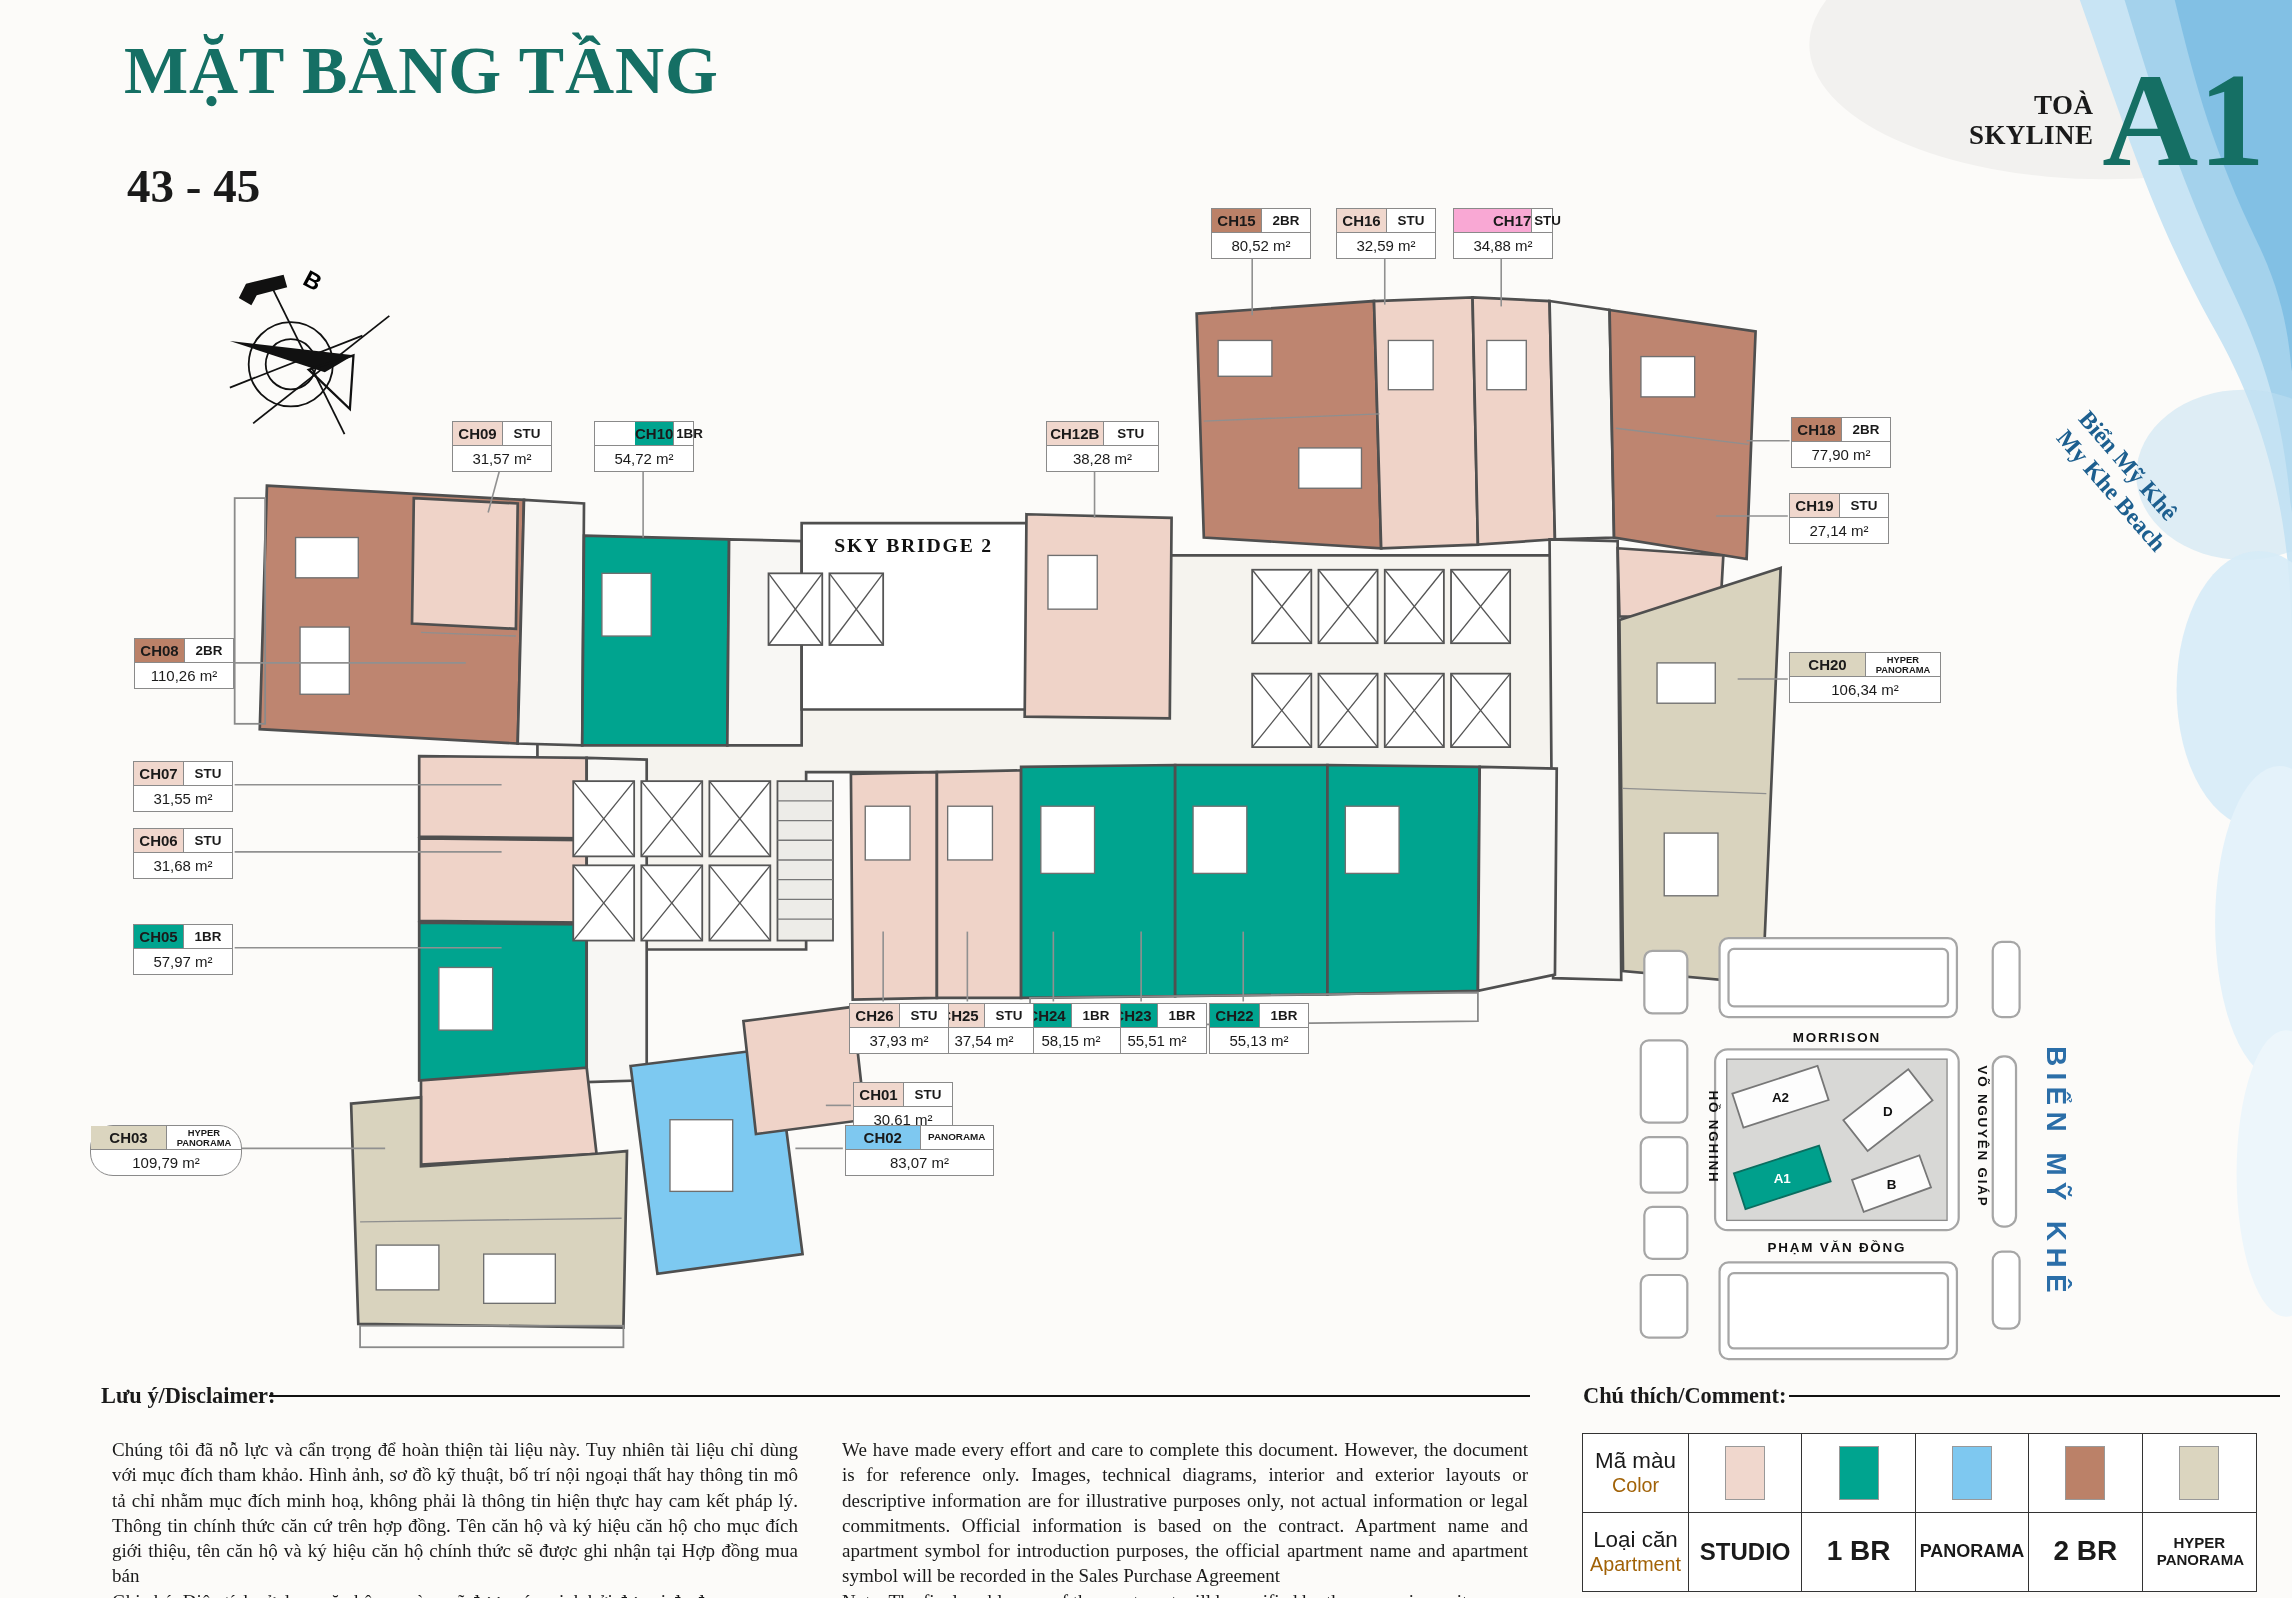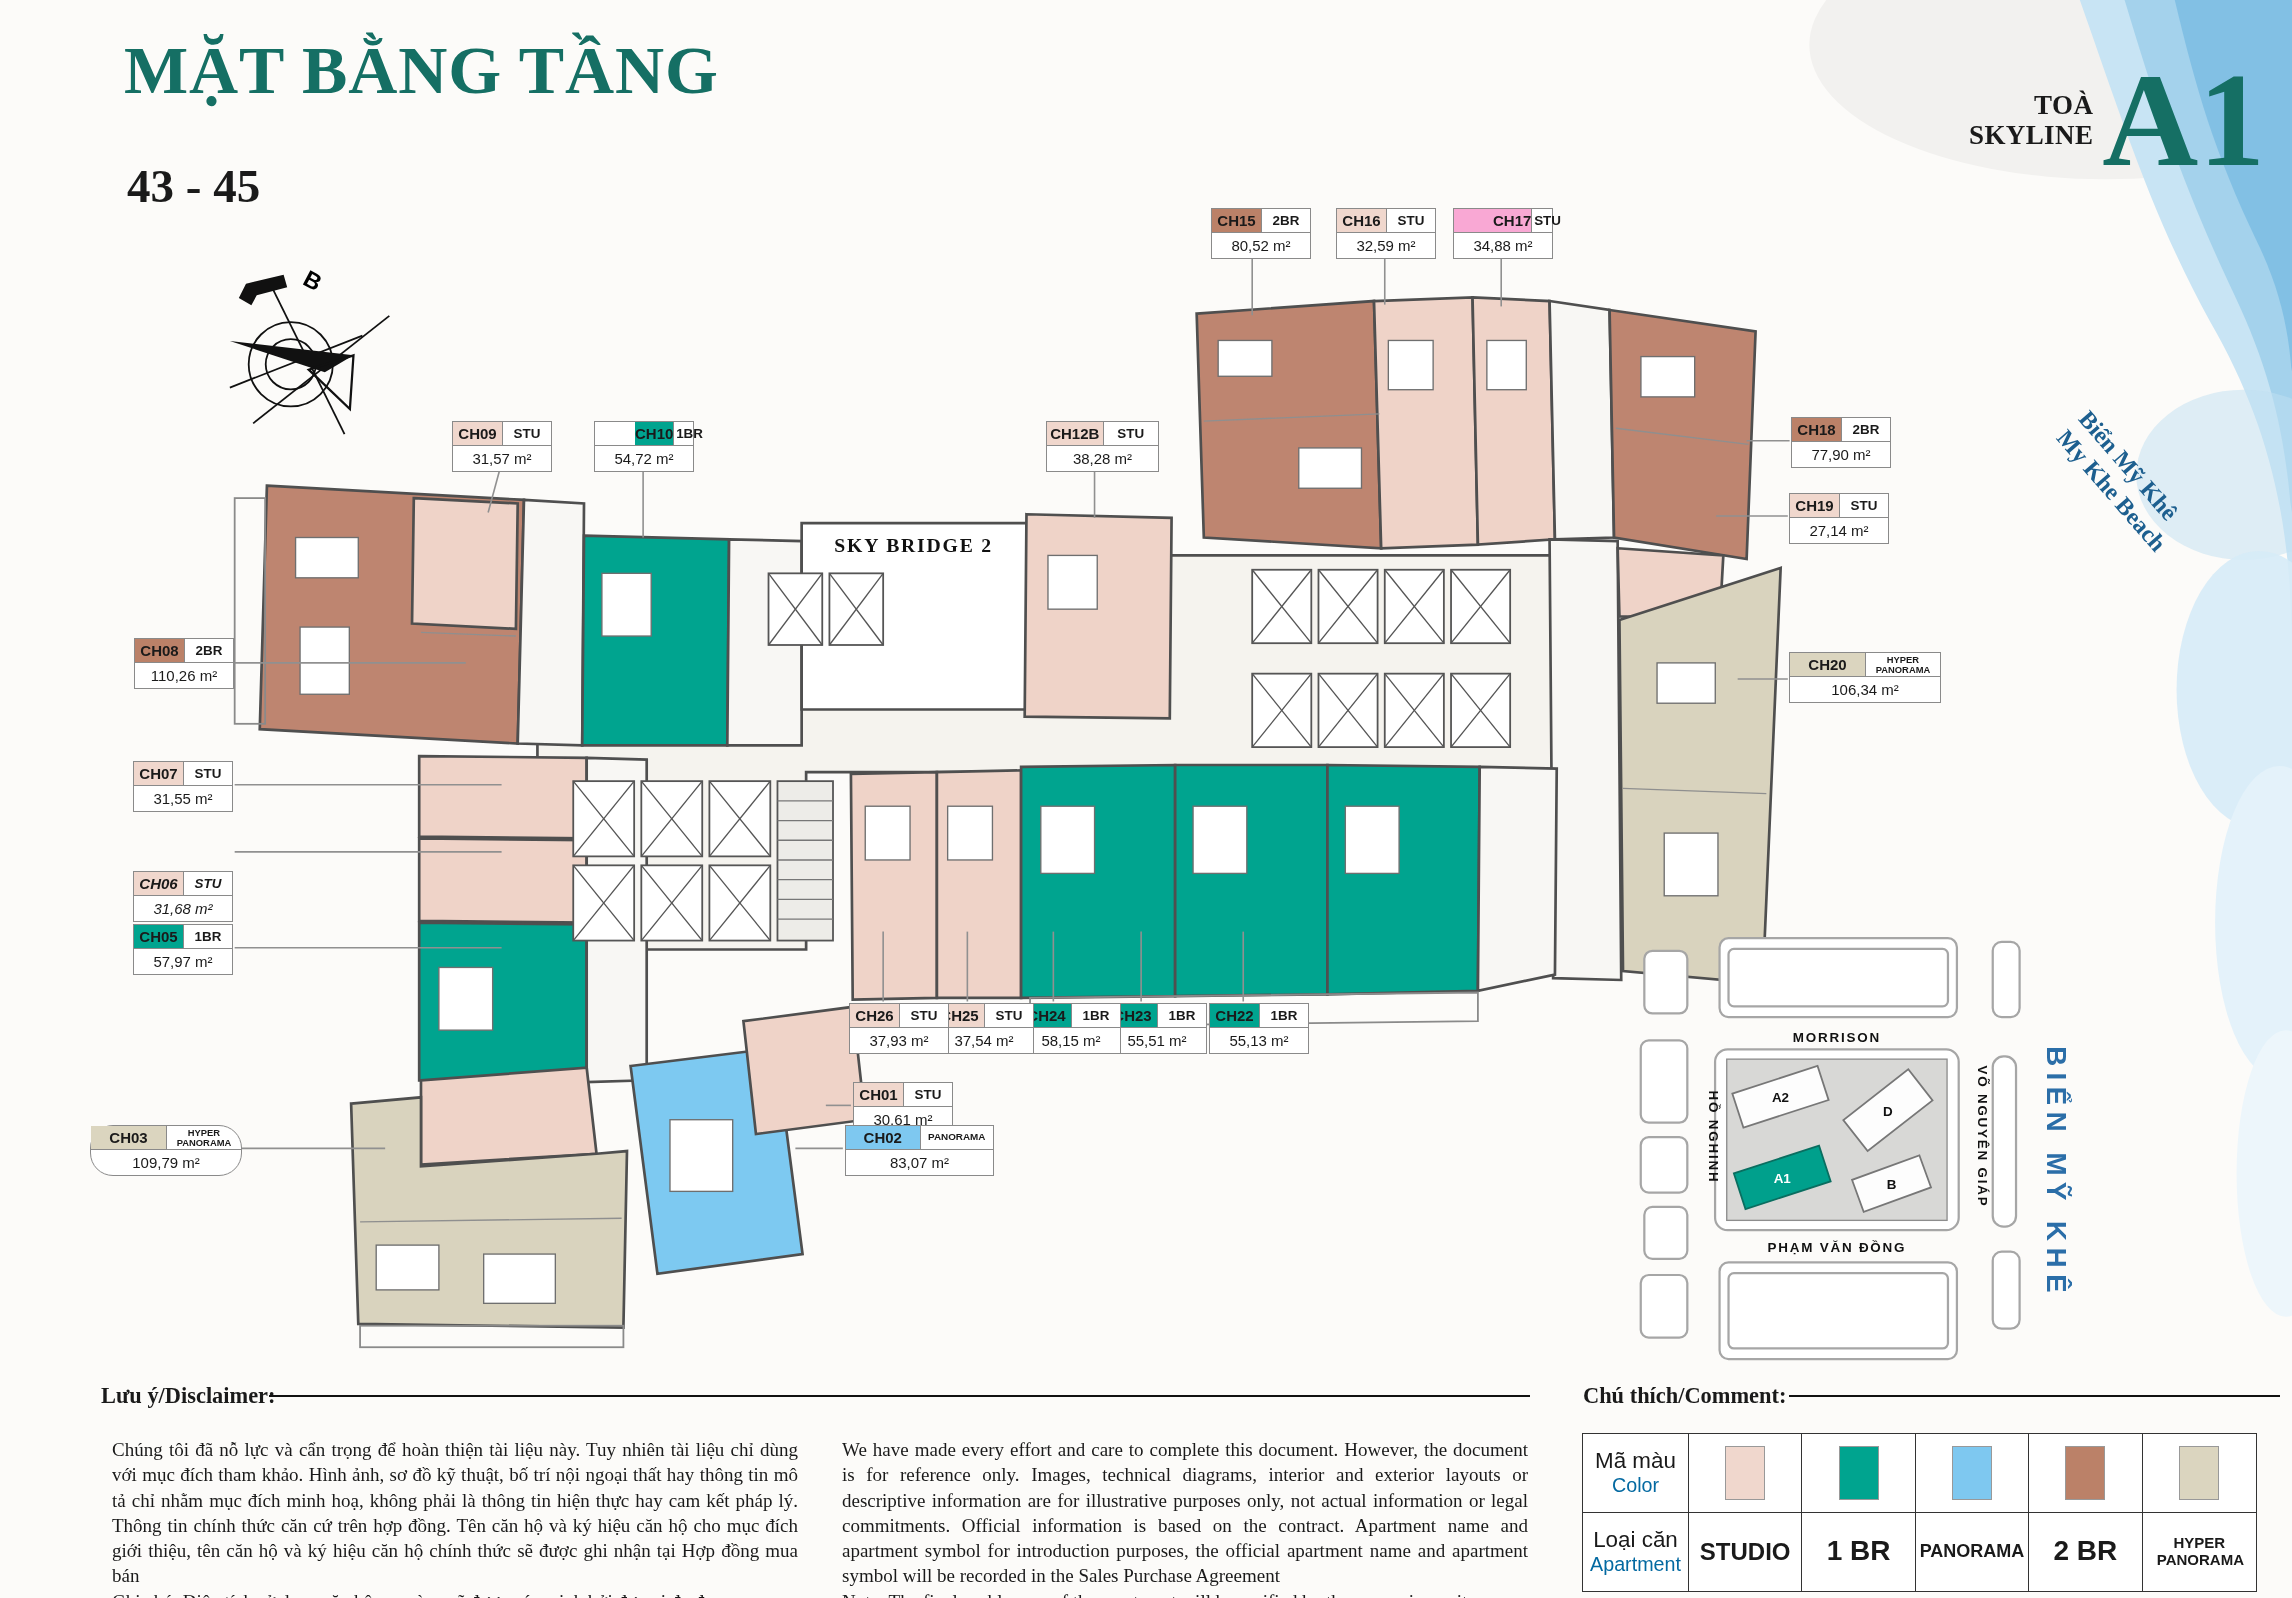--- a/index.html
+++ b/index.html
@@ -45,21 +45,21 @@
 
   
   .legend-table{position:absolute;left:1582px;top:1433px;width:675px;height:159px;
                 display:grid;grid-template-columns:106px repeat(5,1fr);
                 grid-template-rows:1fr 1fr;border:1.8px solid #333;box-sizing:border-box;background:#fff;}
   .lcell{border-right:1.8px solid #333;border-bottom:1.8px solid #333;display:flex;
          flex-direction:column;align-items:center;justify-content:center;box-sizing:border-box;}
   .lcell:nth-child(6n){border-right:none;}
   .lcell.bottom{border-bottom:none;}
   .lcell .vi{font-size:22.4px;font-weight:500;}
-  .lcell .en{font-size:19.7px;color:#0369a1;}
+  .lcell .en{font-size:19.7px;color:#a16207;}
   .swatch{width:38px;height:52px;border:0.9px solid #999;}
   .ltype{font-weight:bold;text-align:center;line-height:1.1;}
 </style>
 </head>
 <body>
 
 <svg class="abs" width="2293" height="1599" viewBox="0 0 2560 1785" style="left:0;top:0;pointer-events:none;">
   <ellipse cx="2350" cy="50" rx="330" ry="150" fill="#F2F1EF"></ellipse>
   <path d="M2322,0 C2368,130 2402,240 2468,360 C2520,450 2548,540 2556,650 C2559,700 2560,740 2560,780 L2560,0 Z" fill="#C8E4F4"></path>
   <path d="M2372,0 C2408,120 2438,210 2495,330 C2533,410 2550,480 2557,560 L2560,580 L2560,0 Z" fill="#9ECFEA" opacity="0.85"></path>
@@ -286,21 +286,21 @@
       </div>
       <div class="area">109,79 m²</div>
     </div>
     <div class="unit-label" style="left: 133px; top: 924px;">
       <div class="r1">
         <span class="code" style="background: rgb(0, 164, 143);">CH05</span>
         <span class="type">1BR</span>
       </div>
       <div class="area">57,97 m²</div>
     </div>
-    <div class="unit-label" style="left: 133px; top: 871px; font-style: italic;">
+    <div class="unit-label" style="left: 133px; top: 828px;">
       <div class="r1">
         <span class="code" style="background: rgb(240, 215, 205);">CH06</span>
         <span class="type">STU</span>
       </div>
       <div class="area">31,68 m²</div>
     </div>
     <div class="unit-label" style="left: 133px; top: 761px;">
       <div class="r1">
         <span class="code" style="background: rgb(240, 215, 205);">CH07</span>
         <span class="type">STU</span>

